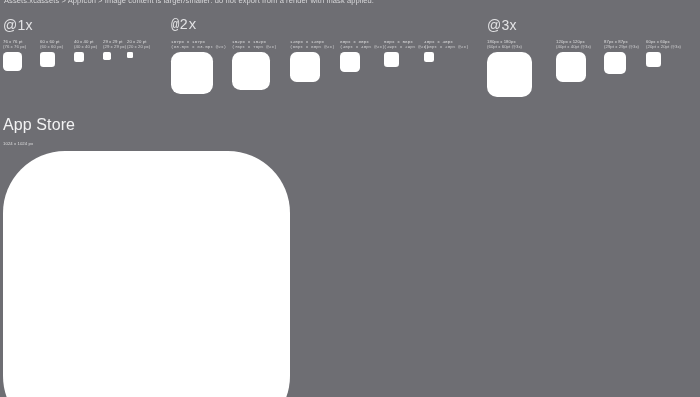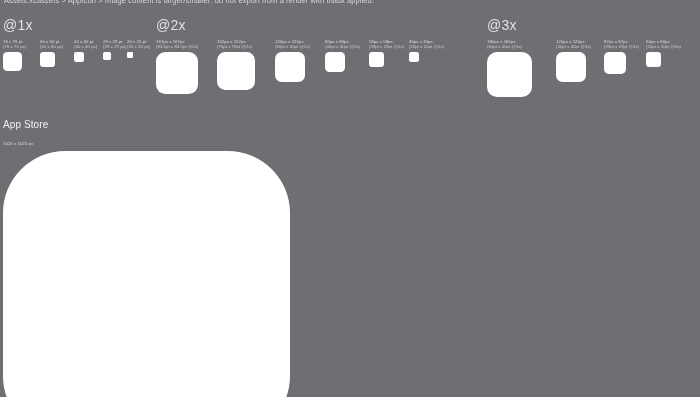--- a/index.html
+++ b/index.html
@@ -32,21 +32,21 @@
     font-size: 7.5px;
     line-height: 12px;
     color: #d8d8da;
     white-space: nowrap;
     letter-spacing: .1px;
   }
 
   
   .scale-section { position: absolute; top: 20px; }
   #section-1x { left: 3px; }
-  #section-2x { left: 156px; }
+  #section-2x { left: 171px; font-family: Liberation Mono, monospace; }
   #section-3x { left: 487px; }
 
   .scale-title {
     font-size: 14px;
     line-height: 10px;
     color: #e3e3e5;
     letter-spacing: .2px;
     margin-bottom: 0;
   }
 
@@ -81,21 +81,21 @@
     flex: none;
   }
 
   
   #appstore-section {
     position: absolute;
     left: 3px;
     top: 119px;
   }
   .appstore-title {
-    font-size: 10px;
+    font-size: 16px;
     line-height: 12px;
     color: #f2f2f3;
     letter-spacing: .1px;
   }
   .appstore-size {
     margin-top: 10px;
     font-size: 4.3px;
     line-height: 5.5px;
     color: #dededf;
     letter-spacing: .05px;

